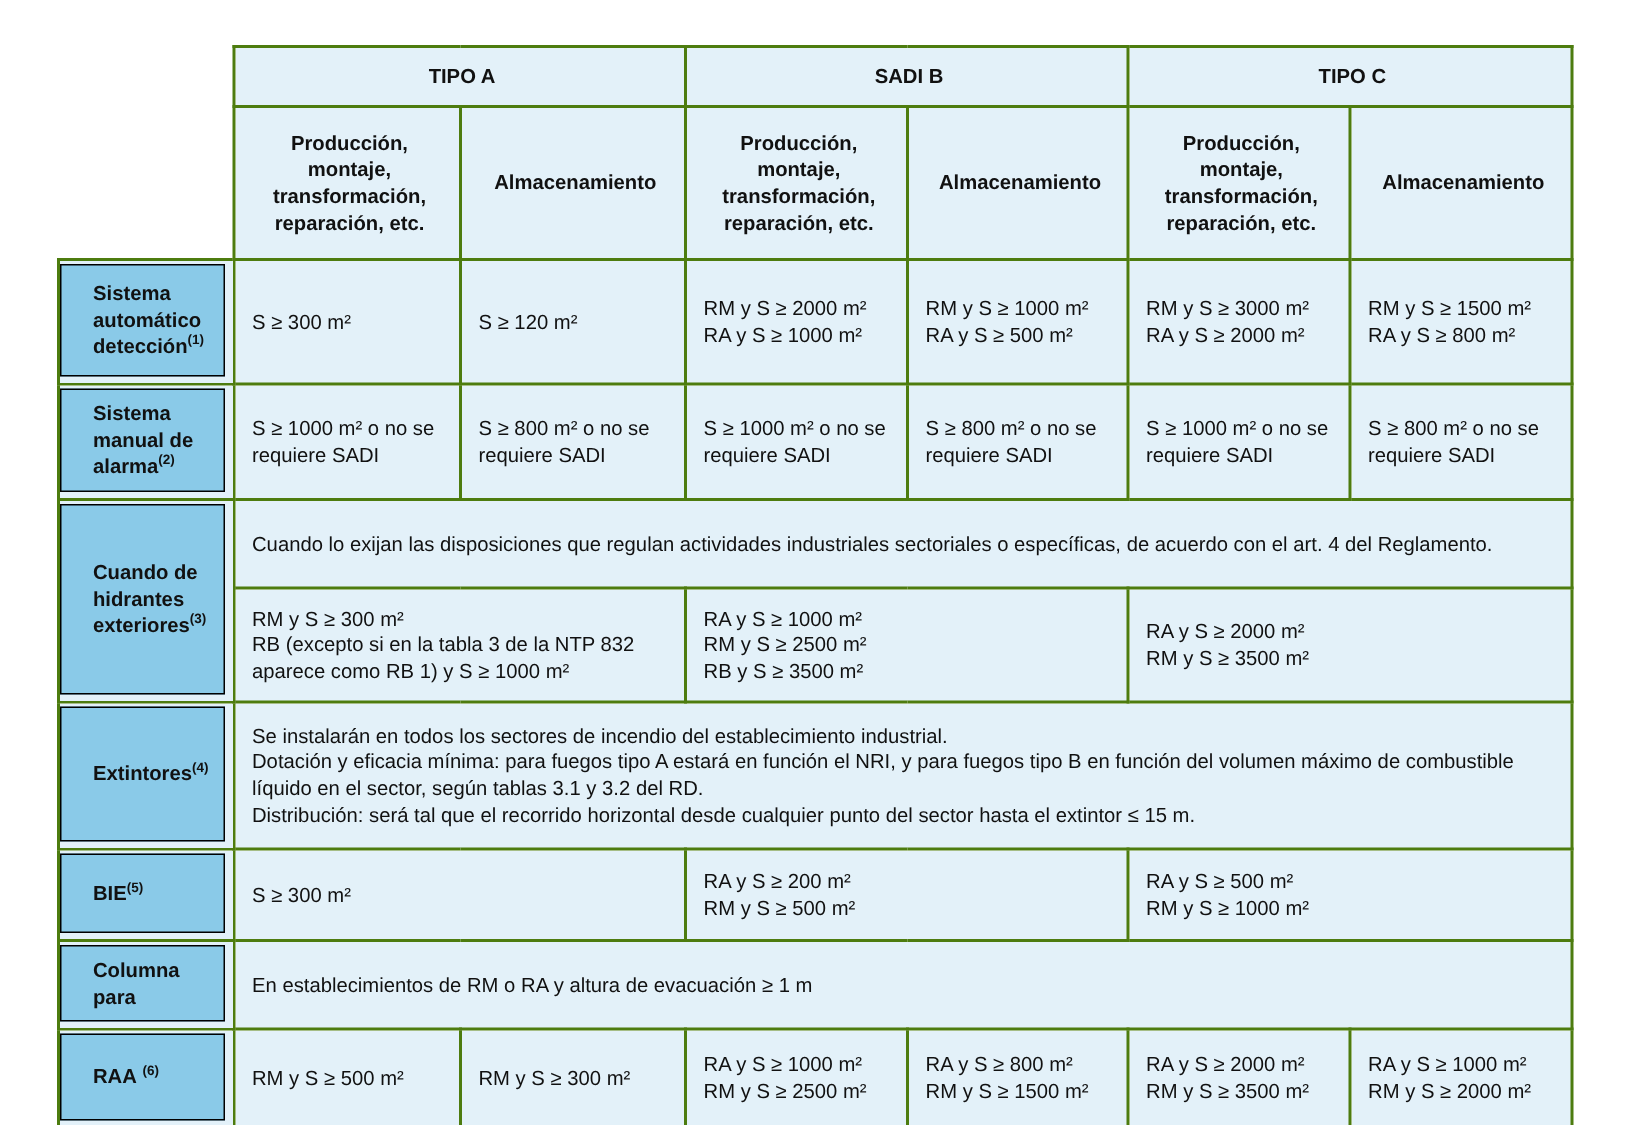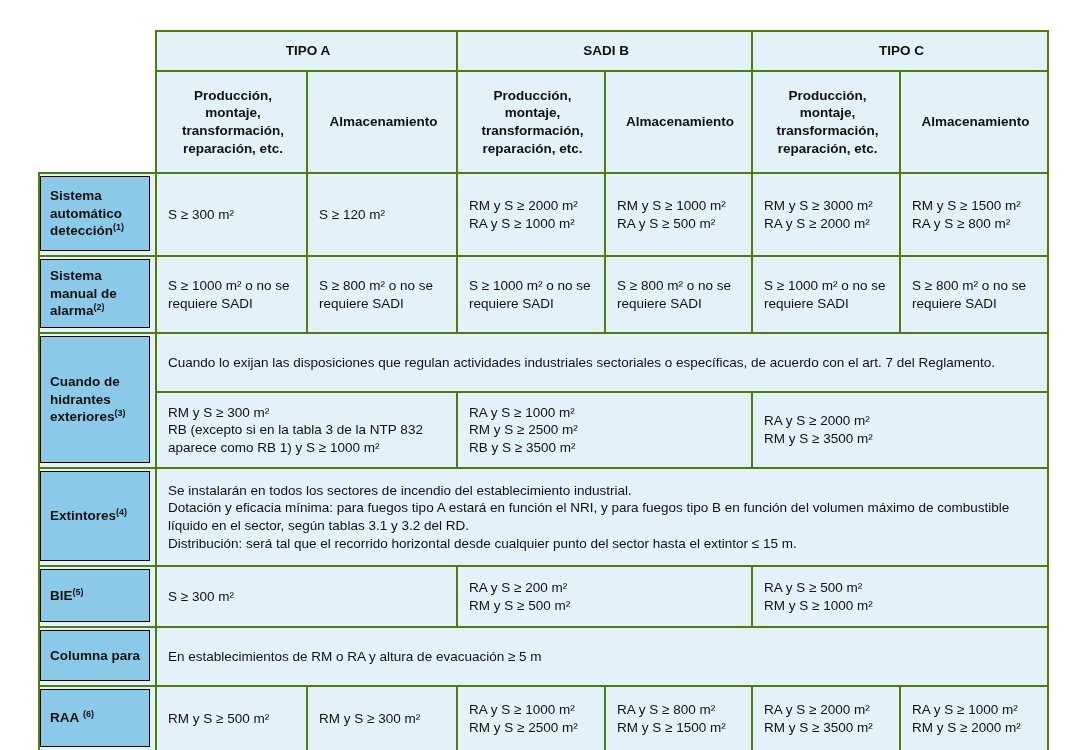--- a/index.html
+++ b/index.html
@@ -31,21 +31,21 @@
   td.corner{border:none !important;background:#ffffff !important;}
   
   td.label-td{
     border:none;background:#ffffff;padding:0;position:relative;
   }
   .chip{
     position:absolute;top:2px;left:0;right:5px;bottom:4px;
     background:#8acae8;border:1px solid #000;
     display:flex;align-items:center;
     font-weight:bold;font-size:13.5px;line-height:1.3;
-    padding:2px 4px 2px 9px;box-sizing:border-box;
+    padding:2px 4px 2px 21px;box-sizing:border-box;
   }
   .chip sup{font-size:9px;line-height:0;}
   
   tr.r0 td{height:71px;}
   tr.r1 td{height:65px;}
   tr.r2a td{height:47px;}
   tr.r2b td{height:64px;}
   tr.r3 td{height:86px;}
   tr.r4 td{height:49px;}
   tr.r5 td{height:47px;}
@@ -130,21 +130,21 @@
       <td>S ≥ 1000 m² o no se requiere SADI</td>
       <td class="last">S ≥ 800 m² o no se requiere SADI</td>
     </tr>
 
     <tr class="r2a">
       <td class="label-td" rowspan="2">
         <div class="chip">
           <span><span>Cuando de hidrantes exteriores</span><sup>(3)</sup></span>
         </div>
       </td>
-      <td class="last" colspan="6">Cuando lo exijan las disposiciones que regulan actividades industriales sectoriales o específicas, de acuerdo con el art. 7 del Reglamento.</td>
+      <td class="last" colspan="6">Cuando lo exijan las disposiciones que regulan actividades industriales sectoriales o específicas, de acuerdo con el art. 4 del Reglamento.</td>
     </tr>
     <tr class="r2b">
       <td colspan="2">RM y S ≥ 300 m²
 RB (excepto si en la tabla 3 de la NTP 832 aparece como RB 1) y S ≥ 1000 m²</td>
       <td colspan="2">RA y S ≥ 1000 m²
 RM y S ≥ 2500 m²
 RB y S ≥ 3500 m²</td>
       <td class="last" colspan="2">RA y S ≥ 2000 m²
 RM y S ≥ 3500 m²</td>
     </tr>
@@ -172,21 +172,21 @@
       <td class="last" colspan="2">RA y S ≥ 500 m²
 RM y S ≥ 1000 m²</td>
     </tr>
 
     <tr class="r5">
       <td class="label-td">
         <div class="chip">
           <span><span>Columna para</span><sup></sup></span>
         </div>
       </td>
-      <td class="last" colspan="6">En establecimientos de RM o RA y altura de evacuación ≥ 5 m</td>
+      <td class="last" colspan="6">En establecimientos de RM o RA y altura de evacuación ≥ 1 m</td>
     </tr>
 
     <tr class="r6">
       <td class="label-td">
         <div class="chip">
           <span><span>RAA</span>&nbsp;<sup>(6)</sup></span>
         </div>
       </td>
       <td>RM y S ≥ 500 m²</td>
       <td>RM y S ≥ 300 m²</td>

